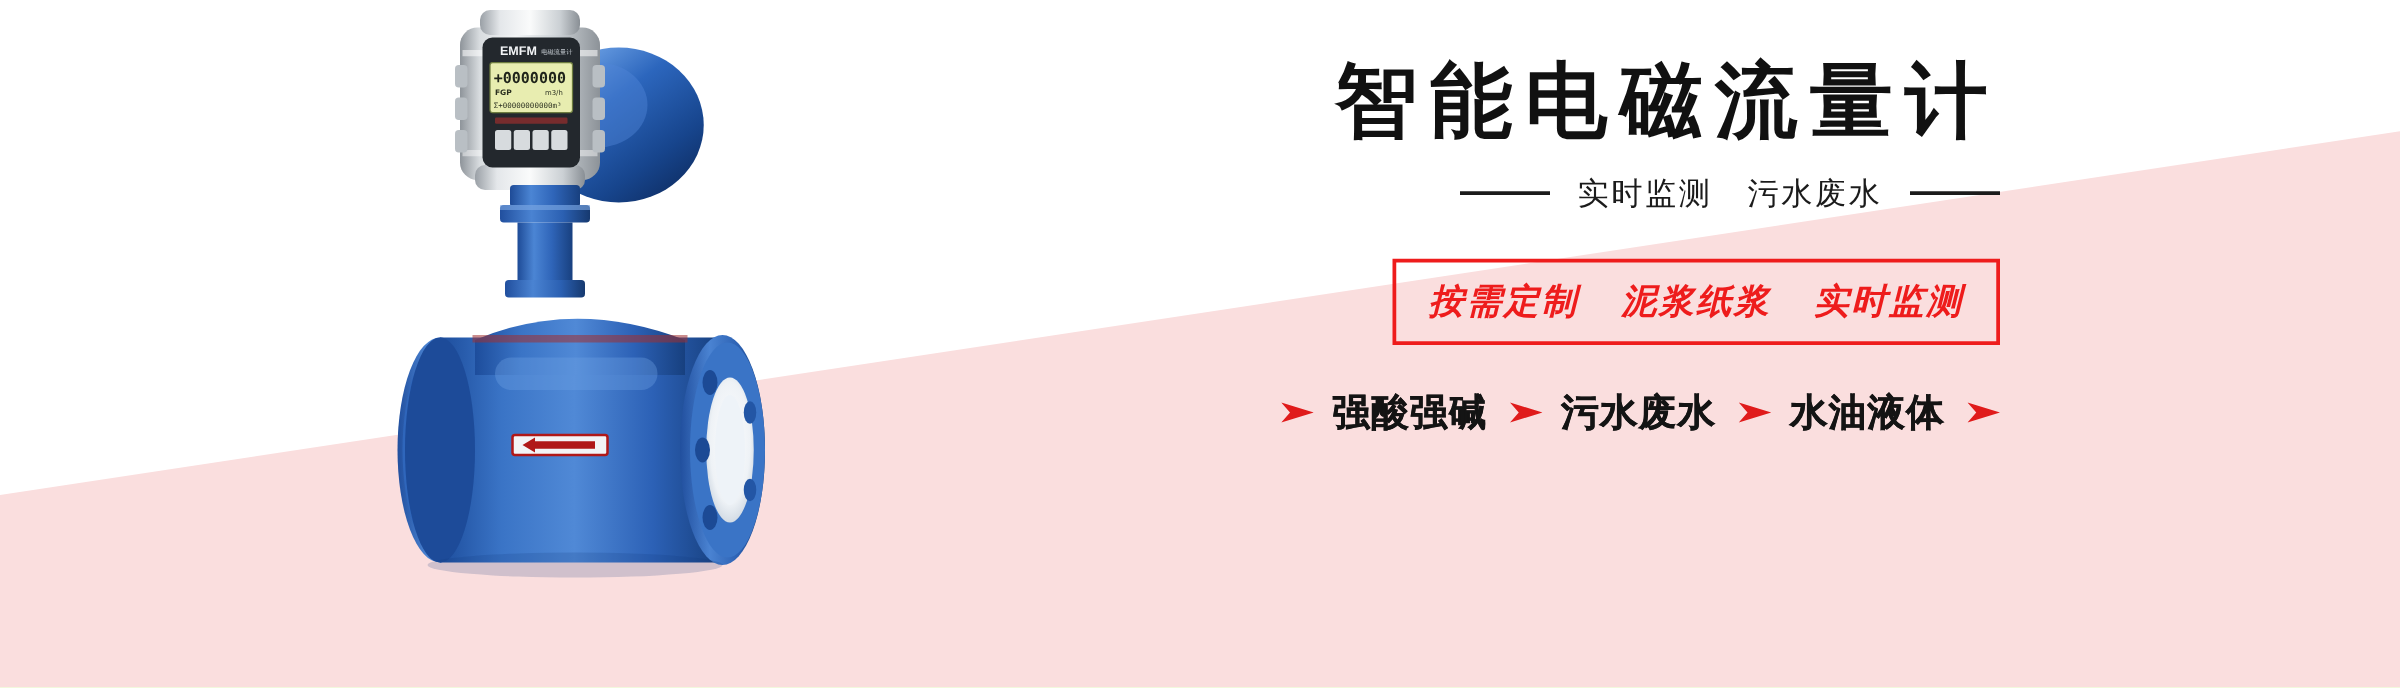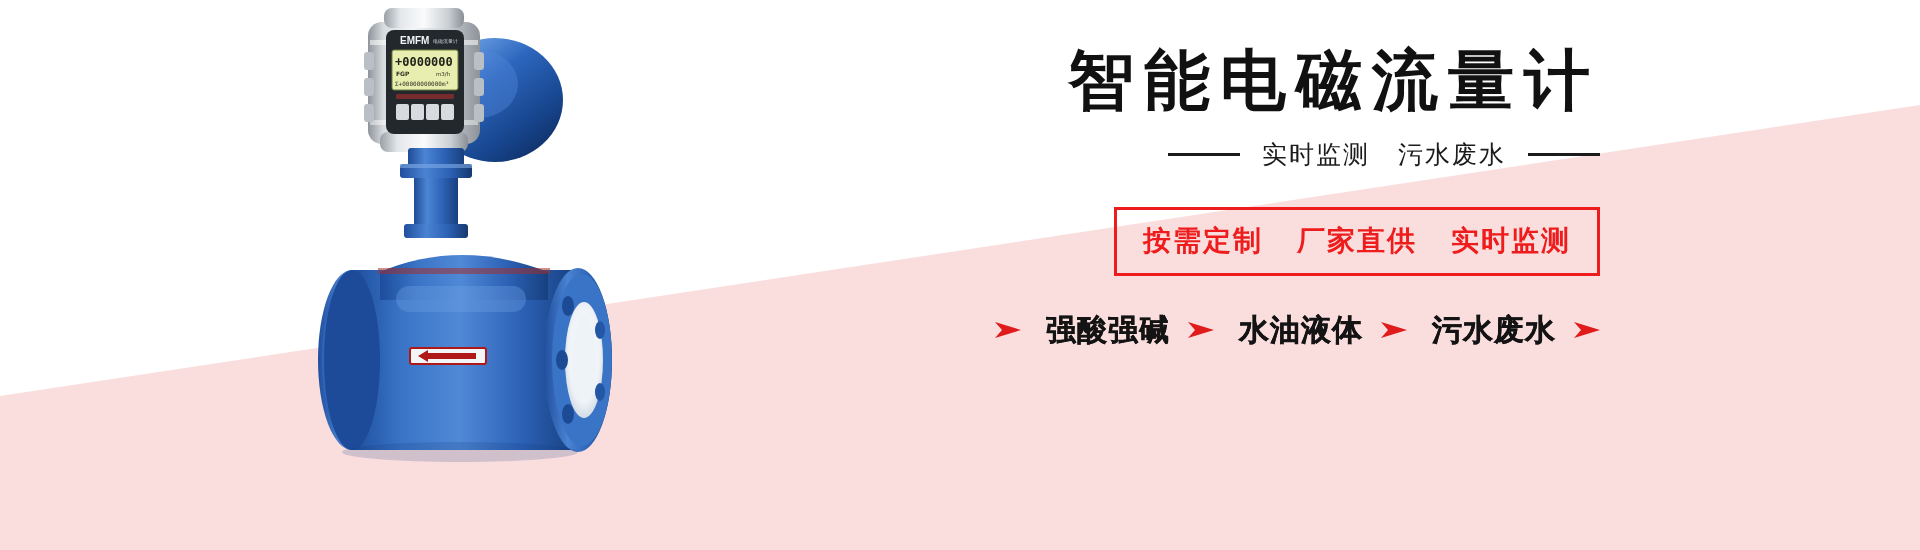--- a/index.html
+++ b/index.html
@@ -36,30 +36,31 @@
   .rule { width:72px; height:3px; background:#1b1b1b; display:block; }
   .subtitle {
     font-size:25px; font-weight:normal; color:#1b1b1b; letter-spacing:2px;
     display:flex; gap:28px; white-space:nowrap;
   }
   .badge-box {
     margin-top:36px;
     border:3px solid #ee1c1c;
     padding:12px 26px 13px 26px;
     background:transparent;
+    font-style:italic;
   }
   .badge-text {
     font-size:28px; font-weight:bold; color:#ee1c1c; letter-spacing:2px;
     white-space:nowrap; display:flex; gap:34px;
   }
   .features {
     margin-top:34px;
     display:flex; align-items:center; gap:18px; white-space:nowrap;
   }
-  .feat { display:flex; align-items:center; gap:25px; }
+  .feat { display:flex; align-items:center; gap:15px; }
   .feat-arrow { display:inline-block; width:26px; height:20px; flex:none; }
   .feat-label {
     font-size:30px; font-weight:bold; color:#141414; letter-spacing:1px;
     -webkit-text-stroke:0.4px #141414;
   }
 </style>
 </head>
 <body>
 
 <div id="banner">
@@ -220,46 +221,46 @@
       <span class="subtitle">
         <span>实时监测</span>
         <span>污水废水</span>
       </span>
       <span class="rule"></span>
     </div>
 
     <div class="badge-box">
       <div class="badge-text">
         <span>按需定制</span>
-        <span>厂家直供</span>
+        <span>泥浆纸浆</span>
         <span>实时监测</span>
       </div>
     </div>
 
     <div class="features">
 
       <div class="feat">
         <svg class="feat-arrow" viewBox="0 0 26 20">
           <polygon points="0,2 26,10 0,18 7,10" fill="#e01b1b"></polygon>
         </svg>
         <span class="feat-label">强酸强碱</span>
       </div>
 
       <div class="feat">
         <svg class="feat-arrow" viewBox="0 0 26 20">
           <polygon points="0,2 26,10 0,18 7,10" fill="#e01b1b"></polygon>
         </svg>
+        <span class="feat-label">污水废水</span>
+      </div>
+
+      <div class="feat">
+        <svg class="feat-arrow" viewBox="0 0 26 20">
+          <polygon points="0,2 26,10 0,18 7,10" fill="#e01b1b"></polygon>
+        </svg>
         <span class="feat-label">水油液体</span>
-      </div>
-
-      <div class="feat">
-        <svg class="feat-arrow" viewBox="0 0 26 20">
-          <polygon points="0,2 26,10 0,18 7,10" fill="#e01b1b"></polygon>
-        </svg>
-        <span class="feat-label">污水废水</span>
       </div>
 
       <div class="feat">
         <svg class="feat-arrow" viewBox="0 0 26 20">
           <polygon points="0,2 26,10 0,18 7,10" fill="#e01b1b"></polygon>
         </svg>
       </div>
 
     </div>
   </div>

